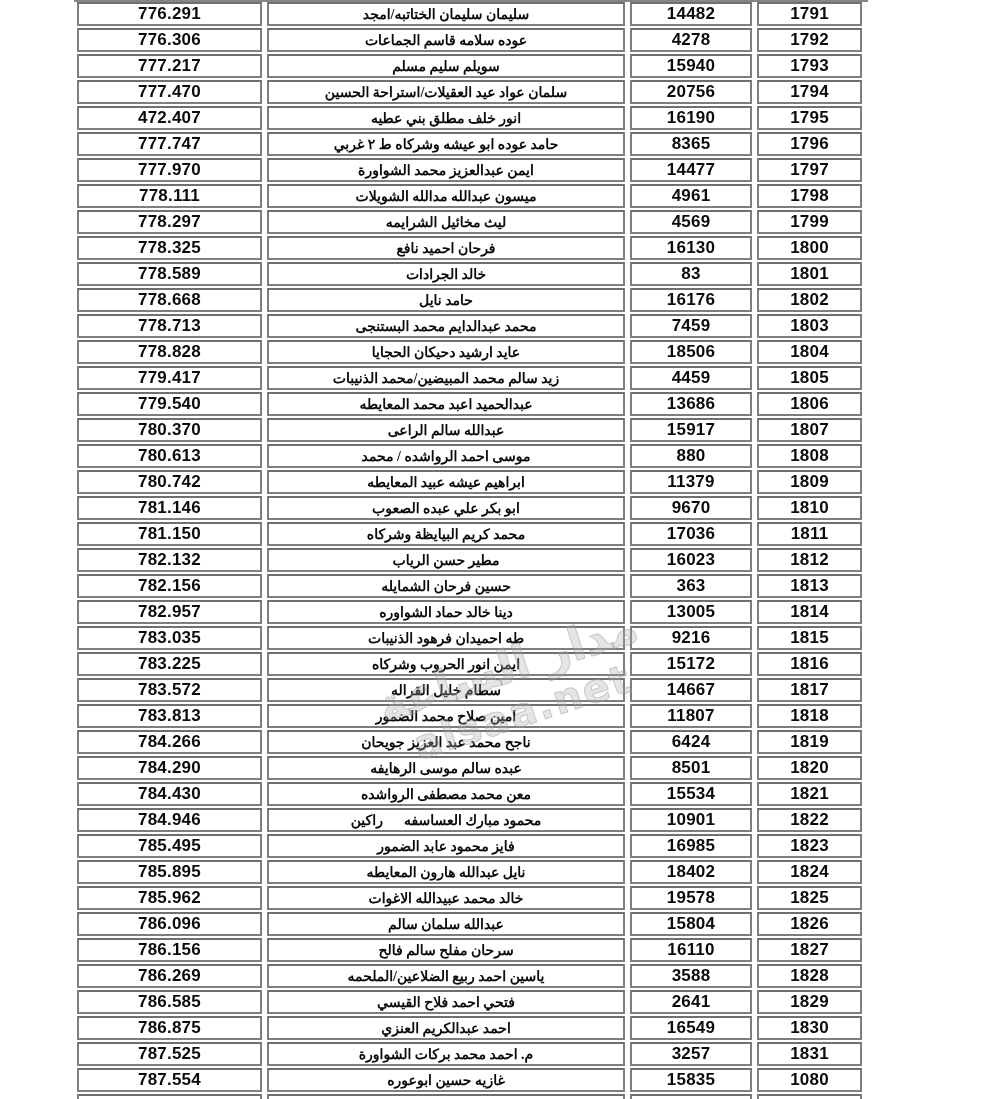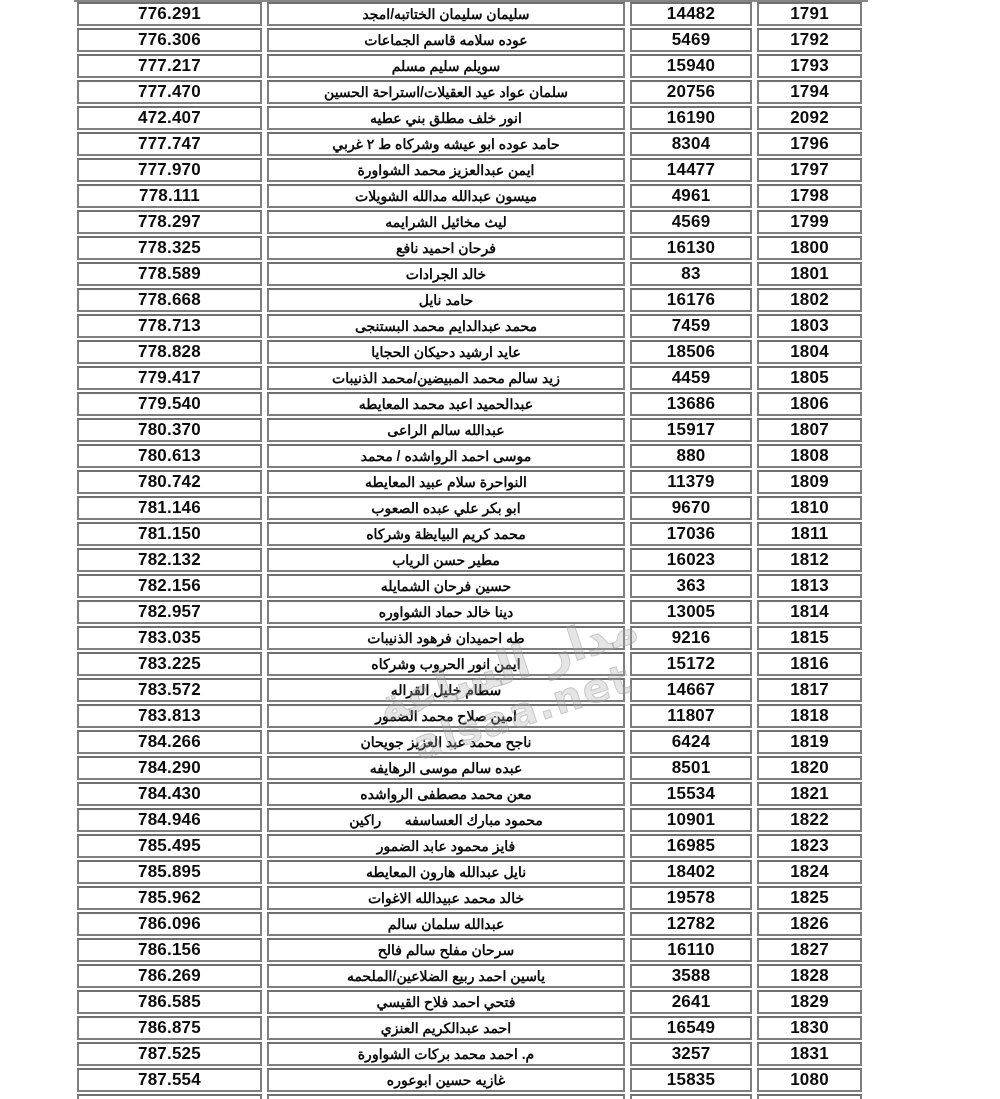--- a/index.html
+++ b/index.html
@@ -46,21 +46,21 @@
     padding: 0 2px;
   }
   td.num {
     font-family: "Liberation Sans", sans-serif;
     font-weight: 700;
     font-size: 17px;
     color: #0b0b0b;
     letter-spacing: 0.2px;
   }
   td.name {
-    font-family: Liberation Sans, sans-serif;
+    font-family: Liberation Serif, serif;
     font-weight: 700;
     font-size: 14px;
     color: #0b0b0b;
   }
   .watermark {
     position: absolute;
     top: 640px;
     left: 350px;
     width: 330px;
     text-align: center;
@@ -91,45 +91,45 @@
     </colgroup>
     <tbody>
         <tr>
           <td class="num" dir="ltr">1791</td>
           <td class="num" dir="ltr">14482</td>
           <td class="name">سليمان سليمان الختاتبه/امجد</td>
           <td class="num" dir="ltr">776.291</td>
         </tr>
         <tr>
           <td class="num" dir="ltr">1792</td>
-          <td class="num" dir="ltr">5469</td>
+          <td class="num" dir="ltr">4278</td>
           <td class="name">عوده سلامه قاسم الجماعات</td>
           <td class="num" dir="ltr">776.306</td>
         </tr>
         <tr>
           <td class="num" dir="ltr">1793</td>
           <td class="num" dir="ltr">15940</td>
           <td class="name">سويلم سليم مسلم</td>
           <td class="num" dir="ltr">777.217</td>
         </tr>
         <tr>
           <td class="num" dir="ltr">1794</td>
           <td class="num" dir="ltr">20756</td>
           <td class="name">سلمان عواد عيد العقيلات/استراحة الحسين</td>
           <td class="num" dir="ltr">777.470</td>
         </tr>
         <tr>
-          <td class="num" dir="ltr">2092</td>
+          <td class="num" dir="ltr">1795</td>
           <td class="num" dir="ltr">16190</td>
           <td class="name">انور خلف مطلق بني عطيه</td>
           <td class="num" dir="ltr">472.407</td>
         </tr>
         <tr>
           <td class="num" dir="ltr">1796</td>
-          <td class="num" dir="ltr">8304</td>
+          <td class="num" dir="ltr">8365</td>
           <td class="name">حامد عوده ابو عيشه وشركاه ط ٢ غربي</td>
           <td class="num" dir="ltr">777.747</td>
         </tr>
         <tr>
           <td class="num" dir="ltr">1797</td>
           <td class="num" dir="ltr">14477</td>
           <td class="name">ايمن عبدالعزيز محمد الشواورة</td>
           <td class="num" dir="ltr">777.970</td>
         </tr>
         <tr>
@@ -194,21 +194,21 @@
         </tr>
         <tr>
           <td class="num" dir="ltr">1808</td>
           <td class="num" dir="ltr">880</td>
           <td class="name">موسى احمد الرواشده / محمد</td>
           <td class="num" dir="ltr">780.613</td>
         </tr>
         <tr>
           <td class="num" dir="ltr">1809</td>
           <td class="num" dir="ltr">11379</td>
-          <td class="name">النواحرة سلام عبيد المعايطه</td>
+          <td class="name">ابراهيم عيشه عبيد المعايطه</td>
           <td class="num" dir="ltr">780.742</td>
         </tr>
         <tr>
           <td class="num" dir="ltr">1810</td>
           <td class="num" dir="ltr">9670</td>
           <td class="name">ابو بكر علي عبده الصعوب</td>
           <td class="num" dir="ltr">781.146</td>
         </tr>
         <tr>
           <td class="num" dir="ltr">1811</td>
@@ -295,21 +295,21 @@
           <td class="num" dir="ltr">785.895</td>
         </tr>
         <tr>
           <td class="num" dir="ltr">1825</td>
           <td class="num" dir="ltr">19578</td>
           <td class="name">خالد محمد عبيدالله الاغوات</td>
           <td class="num" dir="ltr">785.962</td>
         </tr>
         <tr>
           <td class="num" dir="ltr">1826</td>
-          <td class="num" dir="ltr">12782</td>
+          <td class="num" dir="ltr">15804</td>
           <td class="name">عبدالله سلمان سالم</td>
           <td class="num" dir="ltr">786.096</td>
         </tr>
         <tr>
           <td class="num" dir="ltr">1827</td>
           <td class="num" dir="ltr">16110</td>
           <td class="name">سرحان مفلح سالم فالح</td>
           <td class="num" dir="ltr">786.156</td>
         </tr>
         <tr>

